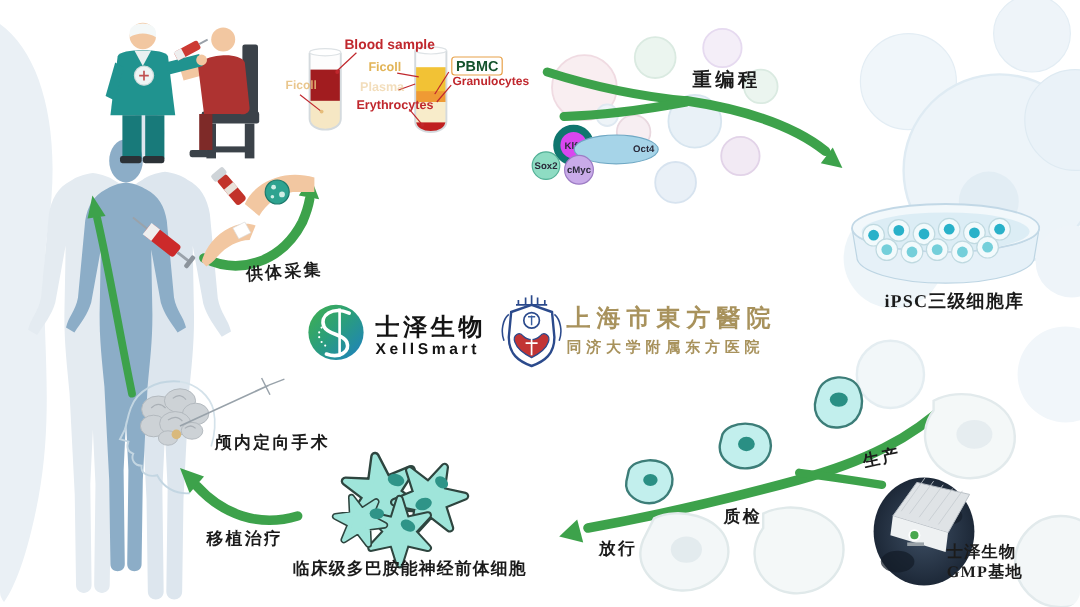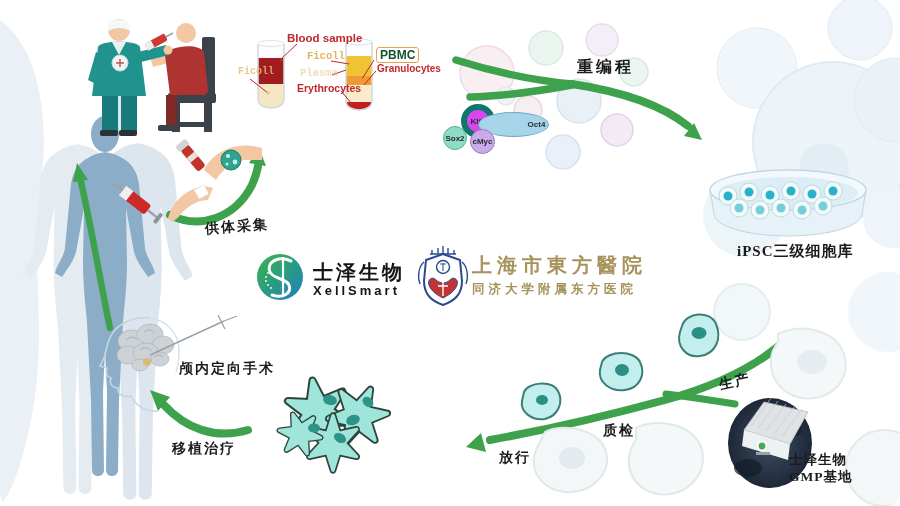--- a/index.html
+++ b/index.html
@@ -3,21 +3,21 @@
 <meta charset="utf-8">
 <style>
   html,body{margin:0;padding:0;background:#fff;}
   #stage{position:relative;width:900px;height:506px;background:#ffffff;overflow:hidden;
          font-family:"Liberation Sans",sans-serif;border-radius:13px;}
   #gfx{position:absolute;left:0;top:0;width:900px;height:506px;}
   .lbl{position:absolute;white-space:nowrap;color:#1b1b1b;
        font-family:"Liberation Serif","DejaVu Serif",serif;font-weight:bold;}
   .cn{letter-spacing:1px;font-size:14px;}
   .lbl-red{color:#c0272d;font-family:"Liberation Sans",sans-serif;font-weight:bold;}
-  .lbl-tan{color:#e6bd7a;font-family:Liberation Mono, monospace;font-weight:bold;}
+  .lbl-tan{color:#e6bd7a;font-family:Liberation Sans, sans-serif;font-weight:bold;}
   .pbmc-box{color:#14532d;border:1.5px solid #e8a24a;border-radius:3px;padding:0 3px;
             background:rgba(255,255,255,.6);font-family:"Liberation Sans",sans-serif;font-weight:bold;}
   .factor{position:absolute;border-radius:50%;display:flex;align-items:center;justify-content:center;
           font-family:"Liberation Sans",sans-serif;font-weight:bold;font-size:8px;color:#2a2a3a;}
   .brand-cn{font-size:20px;letter-spacing:3px;color:#141414;}
   .brand-en{font-size:13px;letter-spacing:3px;color:#141414;font-family:"Liberation Sans",sans-serif;}
   .gold1{font-size:20px;letter-spacing:5px;color:#a8925c;}
   .gold2{font-size:12.5px;letter-spacing:4px;color:#a8925c;}
   .gmp-lbl{line-height:17px;font-size:13.5px;letter-spacing:1px;}
 </style>
@@ -340,20 +340,21 @@
 <div class="lbl lbl-tan" style="left:300px;top:67px;font-size:10.5px;opacity:.5;">Plasma</div>
 <div class="lbl pbmc-box" style="left:376px;top:47px;font-size:12px;">PBMC</div>
 <div class="lbl lbl-red" style="left:377px;top:63px;font-size:10px;">Granulocytes</div>
 <div class="lbl lbl-red" style="left:297px;top:82px;font-size:10.5px;">Erythrocytes</div>
 
 <div class="lbl cn" style="left:577px;top:57px;font-size:16px;letter-spacing:3px;">重编程</div>
 <div class="lbl cn" style="left:737px;top:242px;font-size:15px;letter-spacing:1px;">iPSC三级细胞库</div>
 <div class="lbl cn" style="left:205px;top:218px;font-size:14px;letter-spacing:2px;transform:rotate(-4deg);">供体采集</div>
 <div class="lbl cn" style="left:179px;top:360px;font-size:14px;letter-spacing:2px;">颅内定向手术</div>
 <div class="lbl cn" style="left:172px;top:440px;font-size:14px;letter-spacing:2px;">移植治疗</div>
+<div class="lbl cn" style="left:244px;top:465px;font-size:14px;letter-spacing:1px;">临床级多巴胺能神经前体细胞</div>
 <div class="lbl cn" style="left:719px;top:373px;font-size:14px;letter-spacing:2px;transform:rotate(-12deg);">生产</div>
 <div class="lbl cn" style="left:603px;top:422px;font-size:14px;letter-spacing:2px;">质检</div>
 <div class="lbl cn" style="left:499px;top:449px;font-size:14px;letter-spacing:2px;">放行</div>
 <div class="lbl cn gmp-lbl" style="left:789px;top:451px;">
   <div>士泽生物</div>
   <div>GMP基地</div>
 </div>
 
 <div class="factor" style="left:461px;top:104px;width:22px;height:22px;background:#d946ef;border:6px solid #0f766e;">Klf4</div>
 <div class="factor" style="left:478px;top:112px;width:23px;height:23px;background:#a6d4e8;border:1px solid #6fa8c4;padding-left:46px;">Oct4</div>

